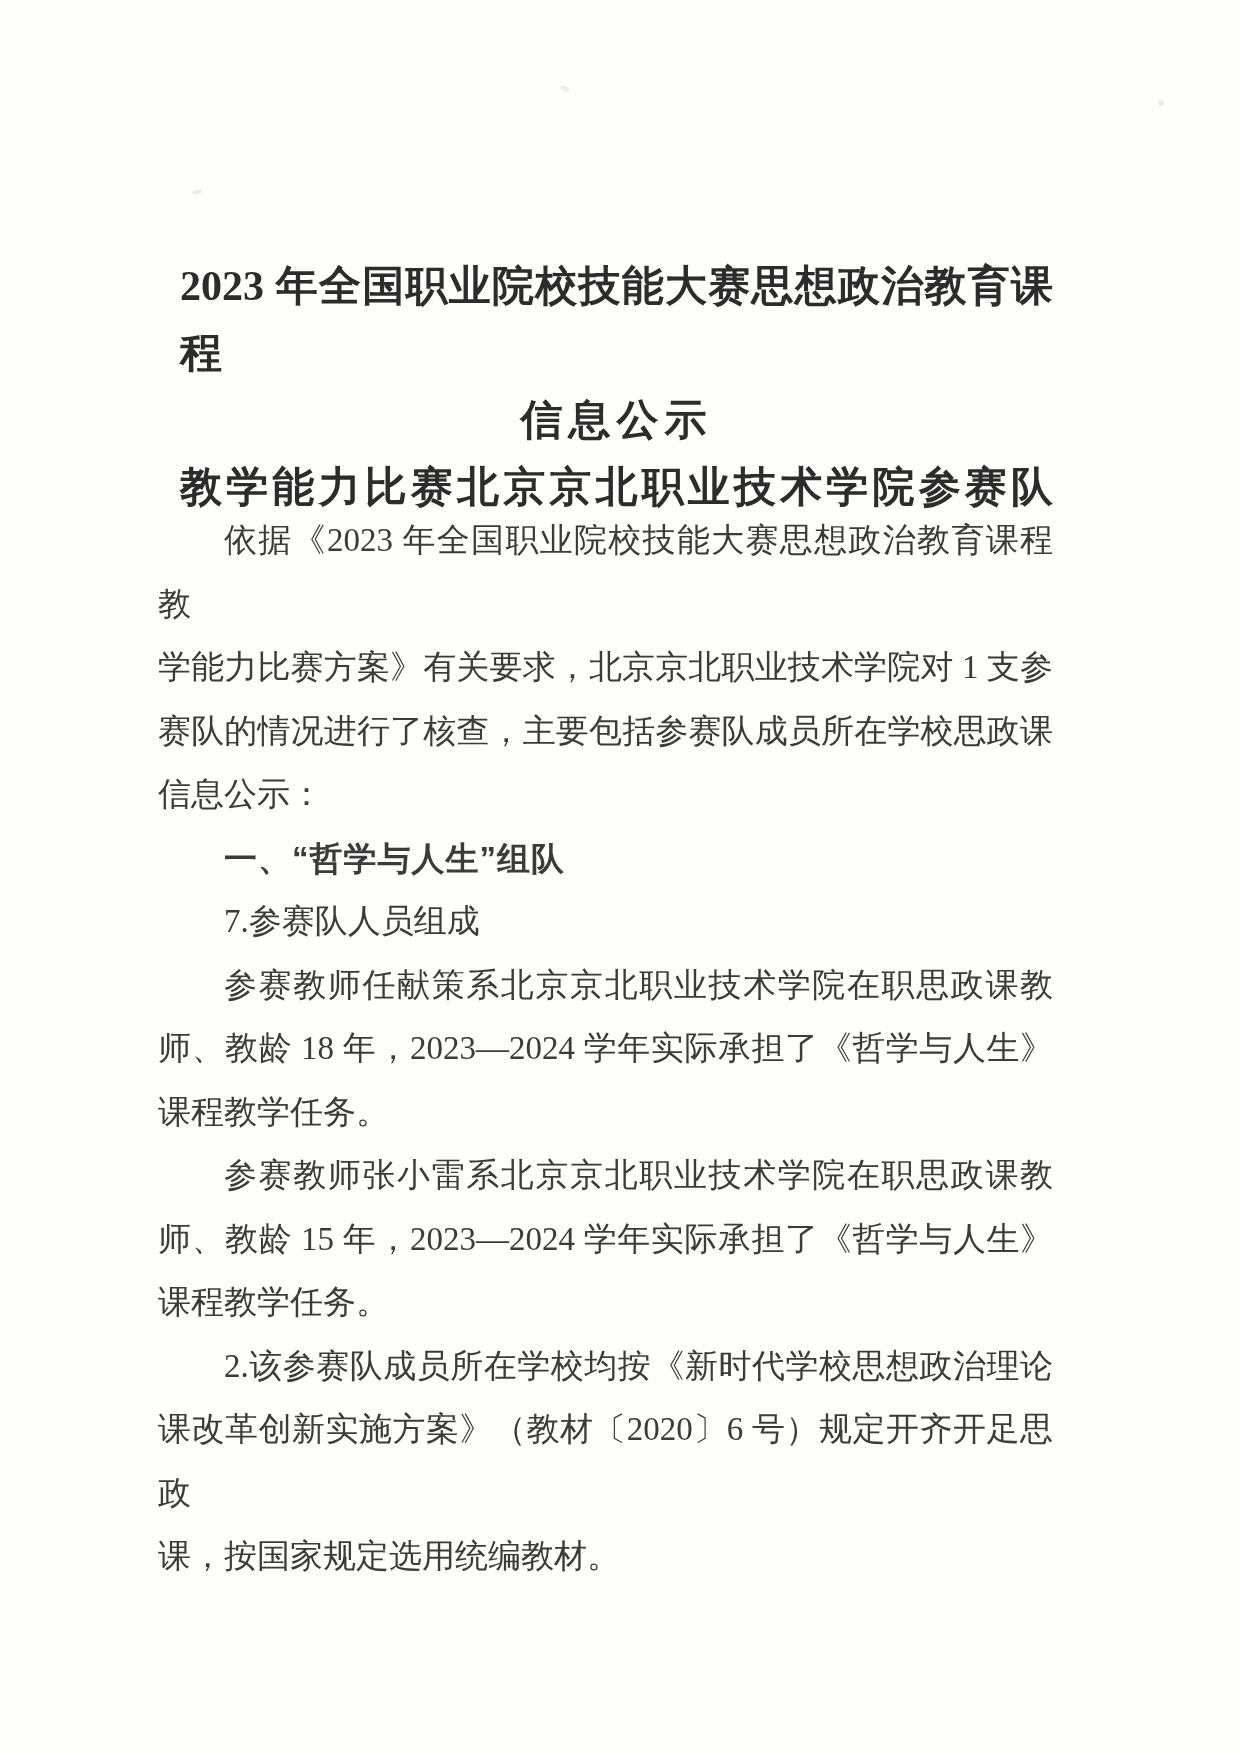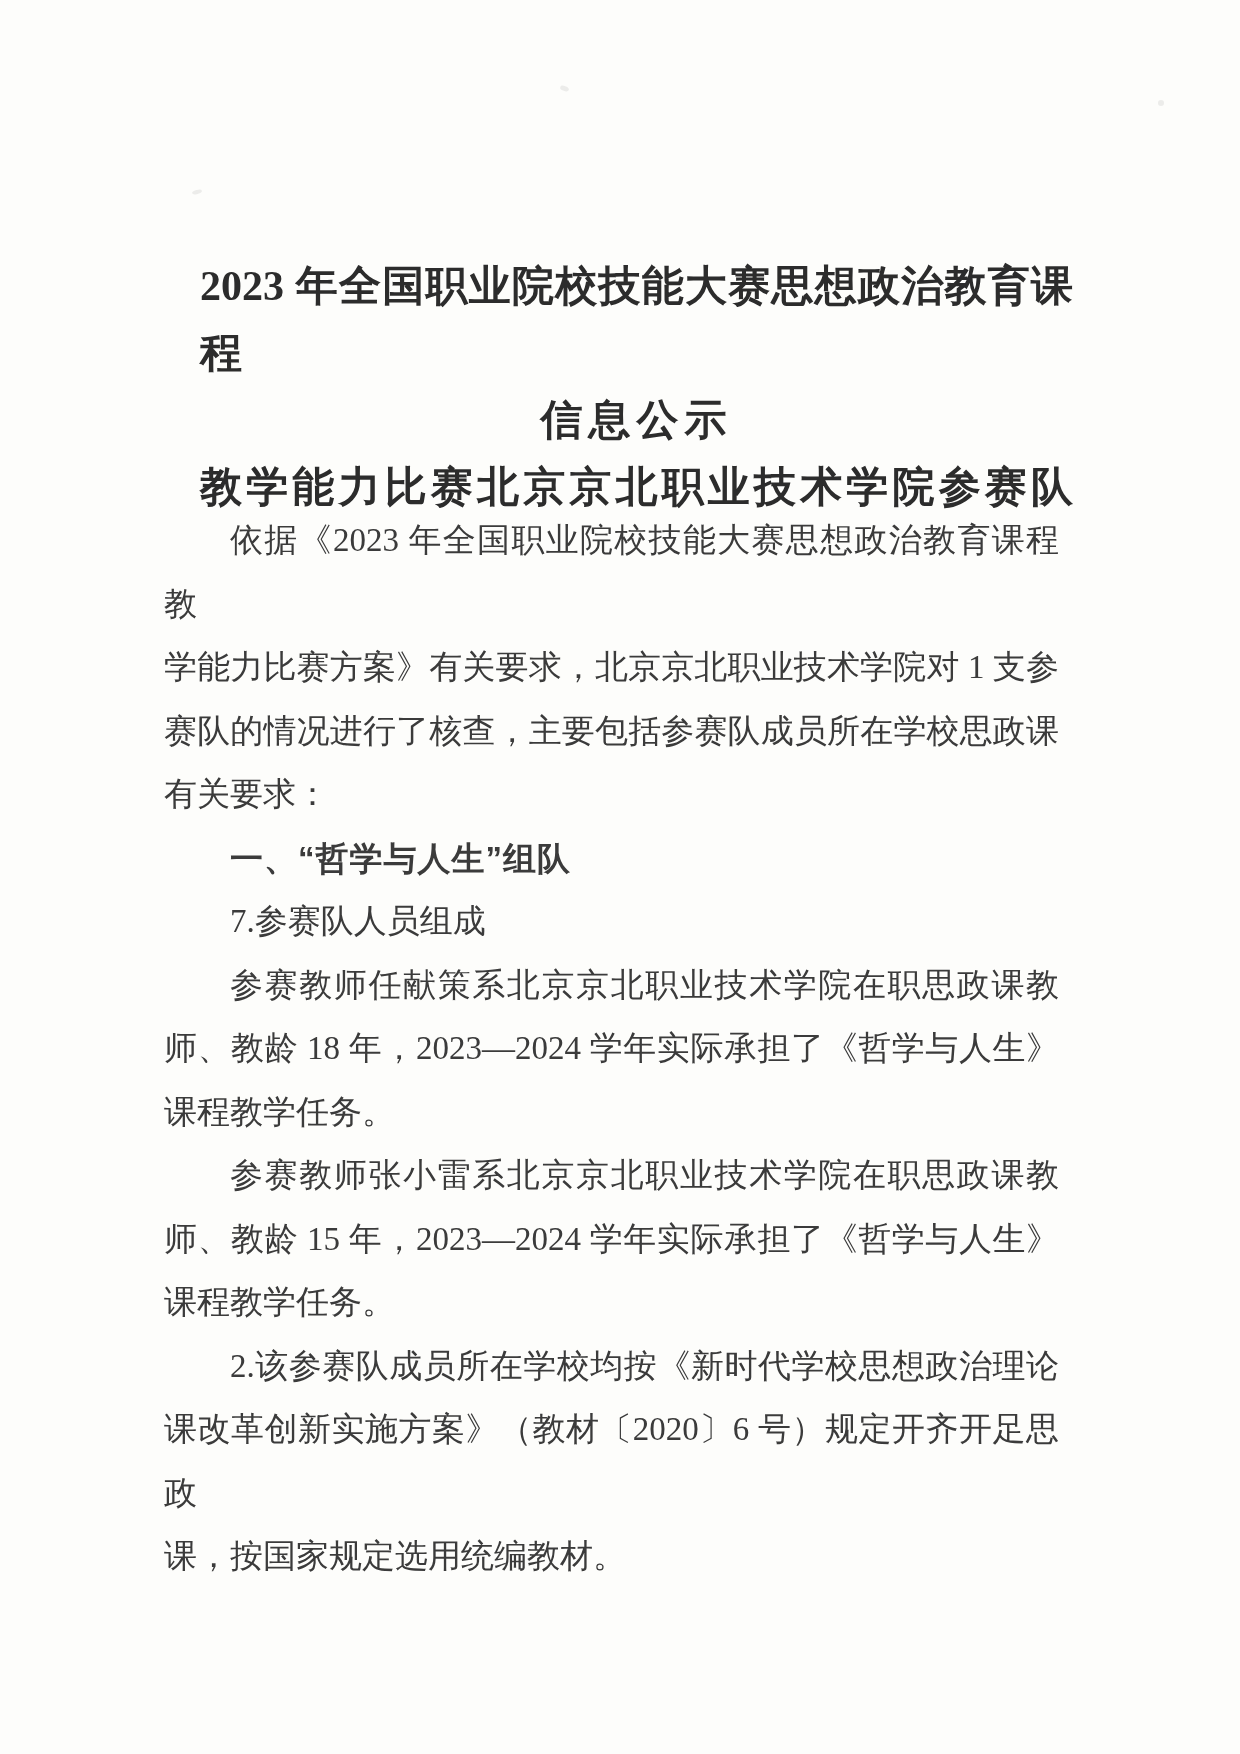--- a/index.html
+++ b/index.html
@@ -13,41 +13,41 @@
     height: 1754px;
     margin: 0 auto;
     background: var(--page-bg, #fdfdfb);
     overflow: hidden;
     font-family: "Liberation Serif", "DejaVu Serif", serif;
   }
   
   .title-block {
     position: absolute;
     top: 253px;
-    left: 200px;
+    left: 180px;
     width: 873px;
     color: var(--title-ink, #2c2c2c);
     font-size: 42px;
     line-height: 67px;
     font-weight: 700;
     letter-spacing: 0;
   }
   .title-line.fill {
     text-align: justify;
     text-align-last: justify;
   }
   .title-line.center {
     text-align: center;
     letter-spacing: 6px;
   }
   
   .body-block {
     position: absolute;
     top: 509px;
-    left: 164px;
+    left: 158px;
     width: 895px;
     color: var(--ink, #3b3b3b);
     font-size: 33px;
     line-height: 63.5px;
   }
   .body-line {
     white-space: nowrap;
     text-align: left;
   }
   .body-line.justify {
@@ -84,21 +84,21 @@
   <div class="title-block">
       <div class="title-line fill">2023 年全国职业院校技能大赛思想政治教育课程</div>
       <div class="title-line center">信息公示</div>
       <div class="title-line fill">教学能力比赛北京京北职业技术学院参赛队</div>
     </div>
 
   <div class="body-block">
       <div class="body-line indent justify">依据《2023 年全国职业院校技能大赛思想政治教育课程教</div>
       <div class="body-line justify">学能力比赛方案》有关要求，北京京北职业技术学院对 1 支参</div>
       <div class="body-line justify">赛队的情况进行了核查，主要包括参赛队成员所在学校思政课</div>
-      <div class="body-line">有关要求：</div>
+      <div class="body-line">信息公示：</div>
       <div class="body-line indent bold">一、“哲学与人生”组队</div>
       <div class="body-line indent">7.参赛队人员组成</div>
       <div class="body-line indent justify">参赛教师任献策系北京京北职业技术学院在职思政课教</div>
       <div class="body-line justify">师、教龄 18 年，2023—2024 学年实际承担了《哲学与人生》</div>
       <div class="body-line">课程教学任务。</div>
       <div class="body-line indent justify">参赛教师张小雷系北京京北职业技术学院在职思政课教</div>
       <div class="body-line justify">师、教龄 15 年，2023—2024 学年实际承担了《哲学与人生》</div>
       <div class="body-line">课程教学任务。</div>
       <div class="body-line indent justify">2.该参赛队成员所在学校均按《新时代学校思想政治理论</div>
       <div class="body-line justify">课改革创新实施方案》（教材〔2020〕6 号）规定开齐开足思政</div>

